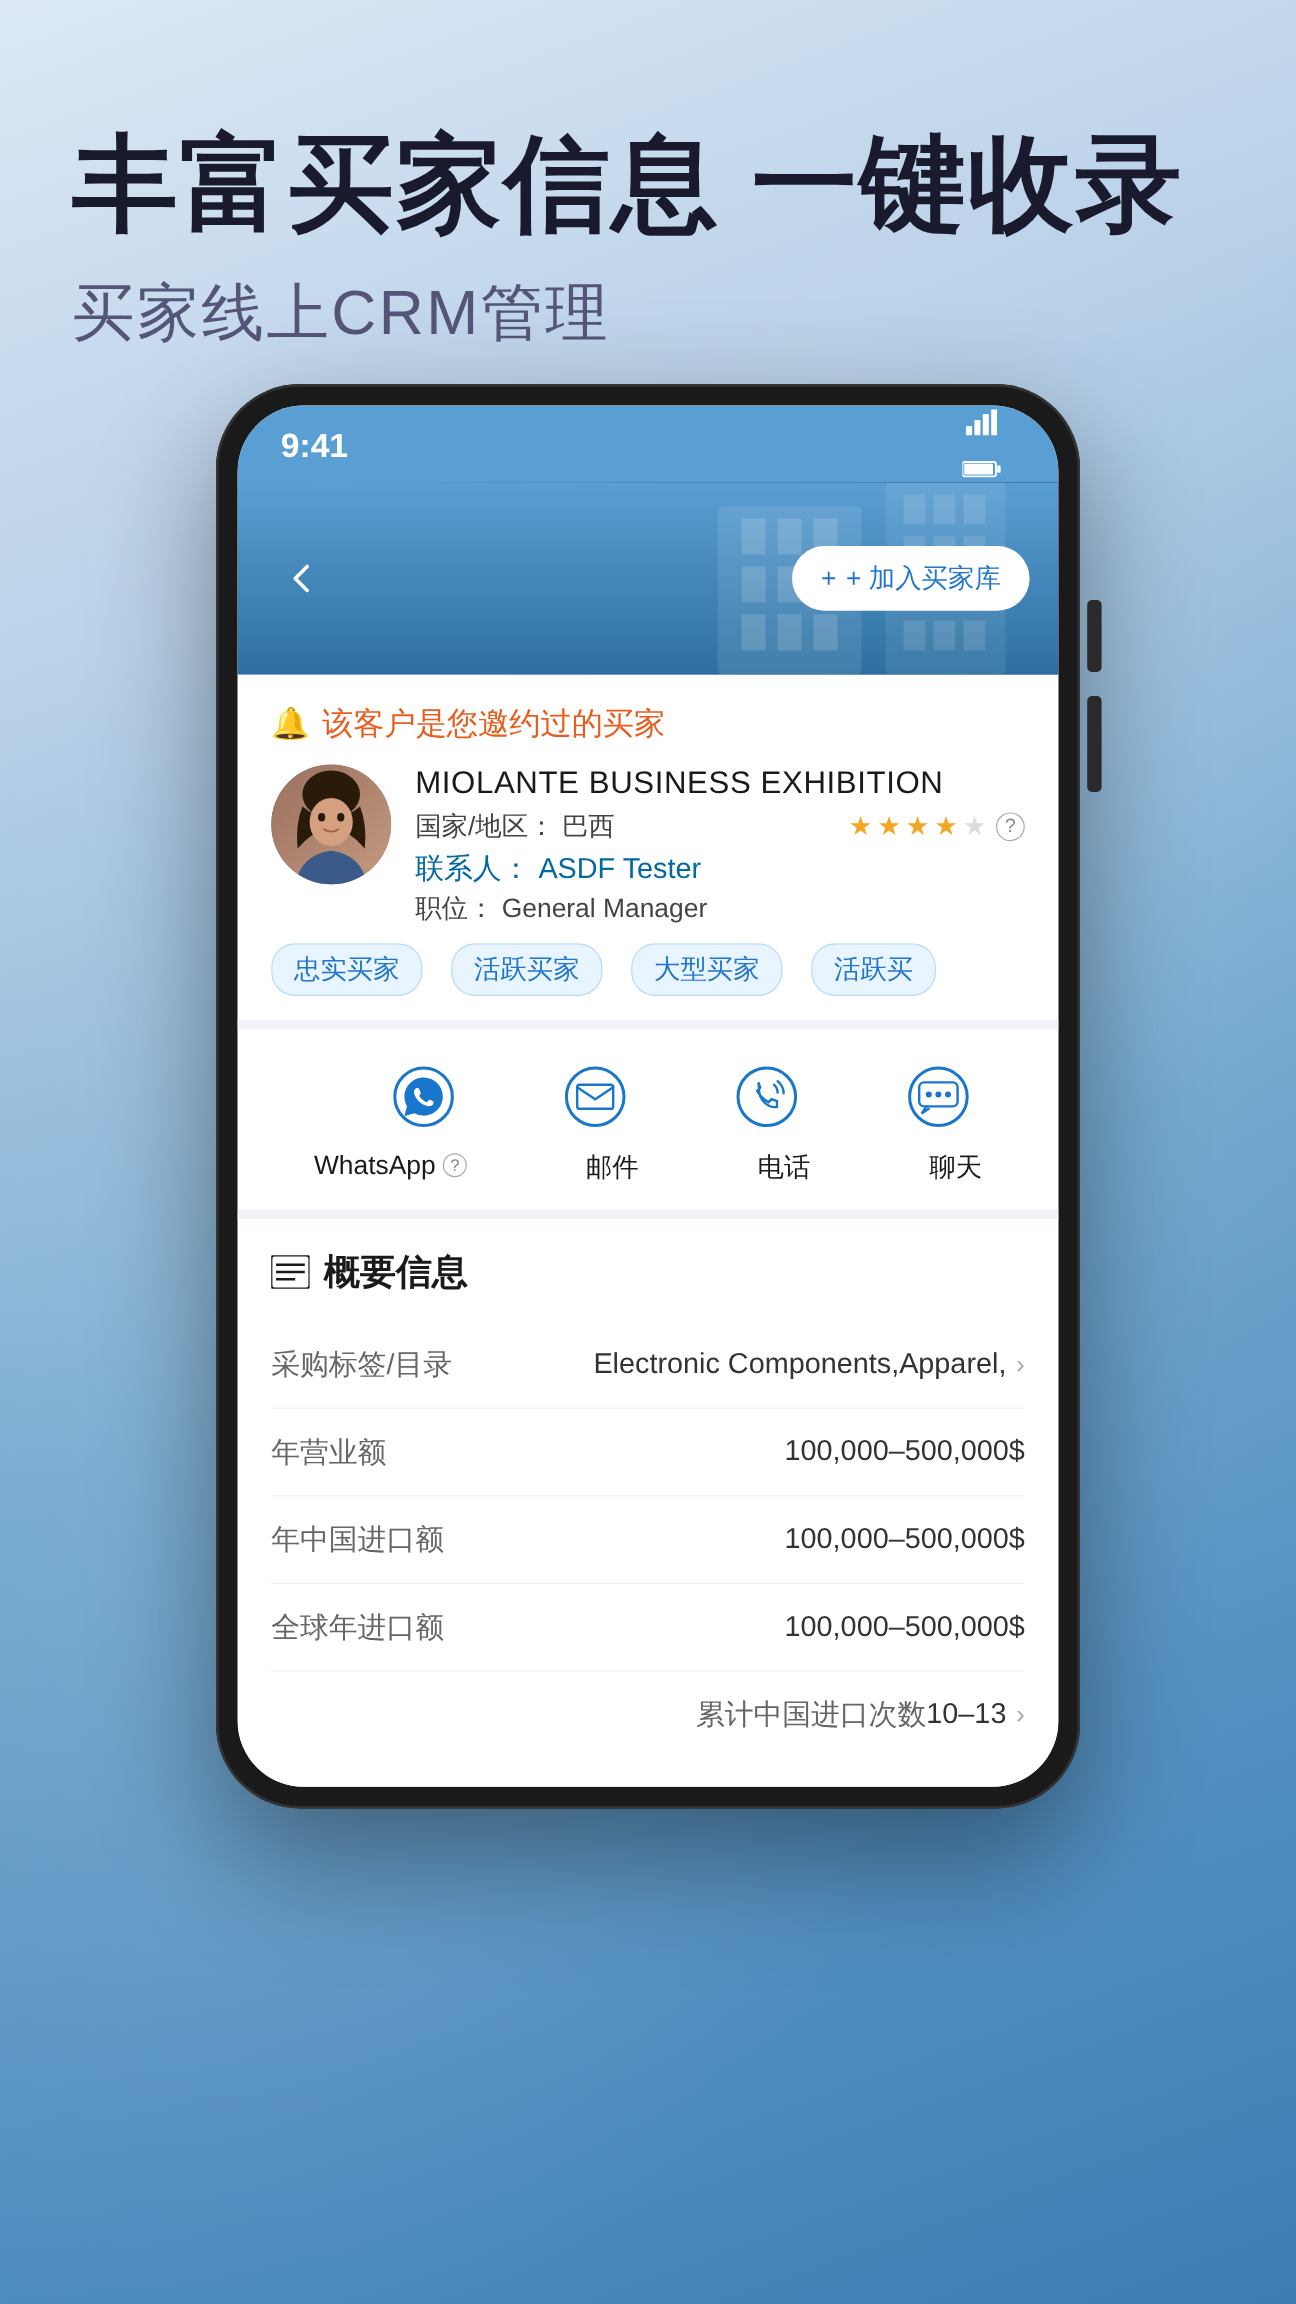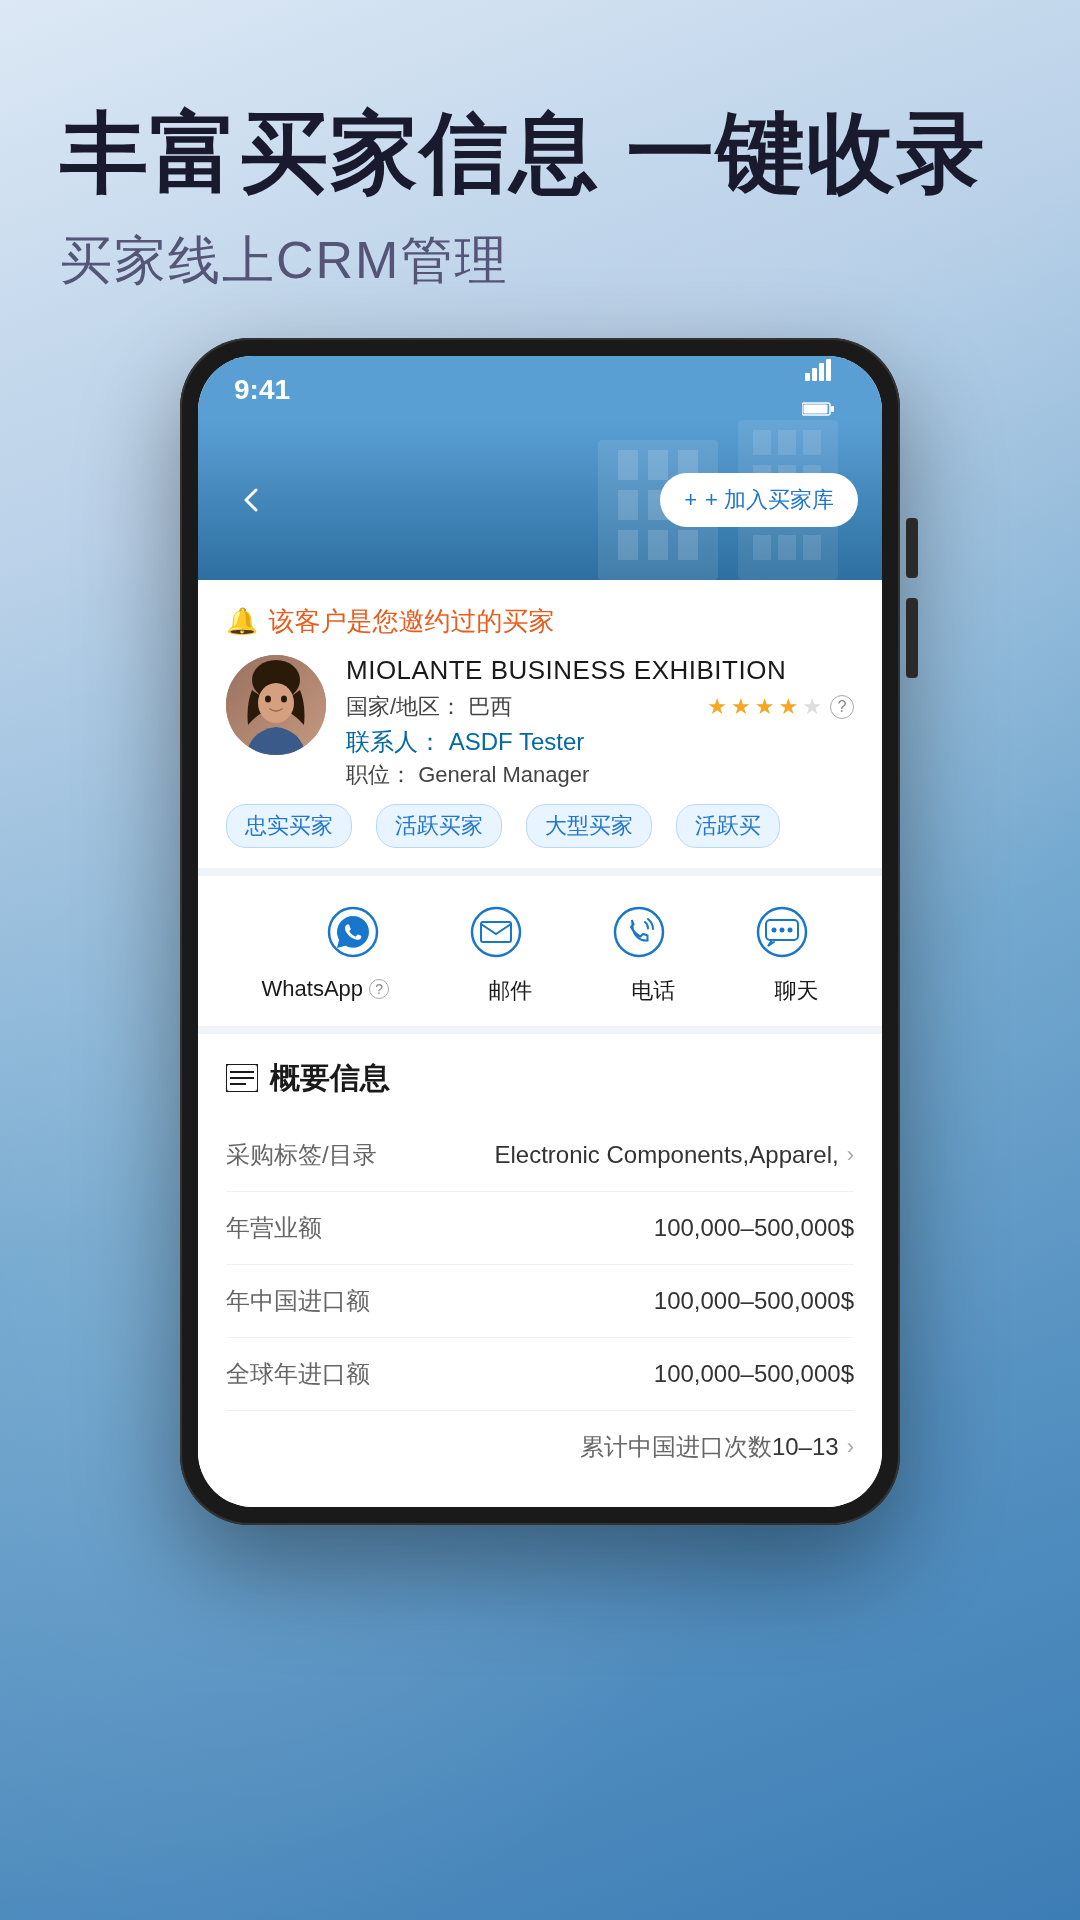--- a/index.html
+++ b/index.html
@@ -60,21 +60,21 @@
       font-size: 52px;
       font-weight: 400;
       color: #555577;
       letter-spacing: 2px;
     }
 
     
     .phone-container {
       position: relative;
       width: 720px;
-      margin-top: 30px;
+      margin-top: 12px;
     }
 
     .phone-frame {
       background: #1a1a1a;
       border-radius: 70px;
       padding: 18px;
       box-shadow: 0 40px 100px rgba(0,0,0,0.4), inset 0 0 0 2px #333;
       position: relative;
     }
 

